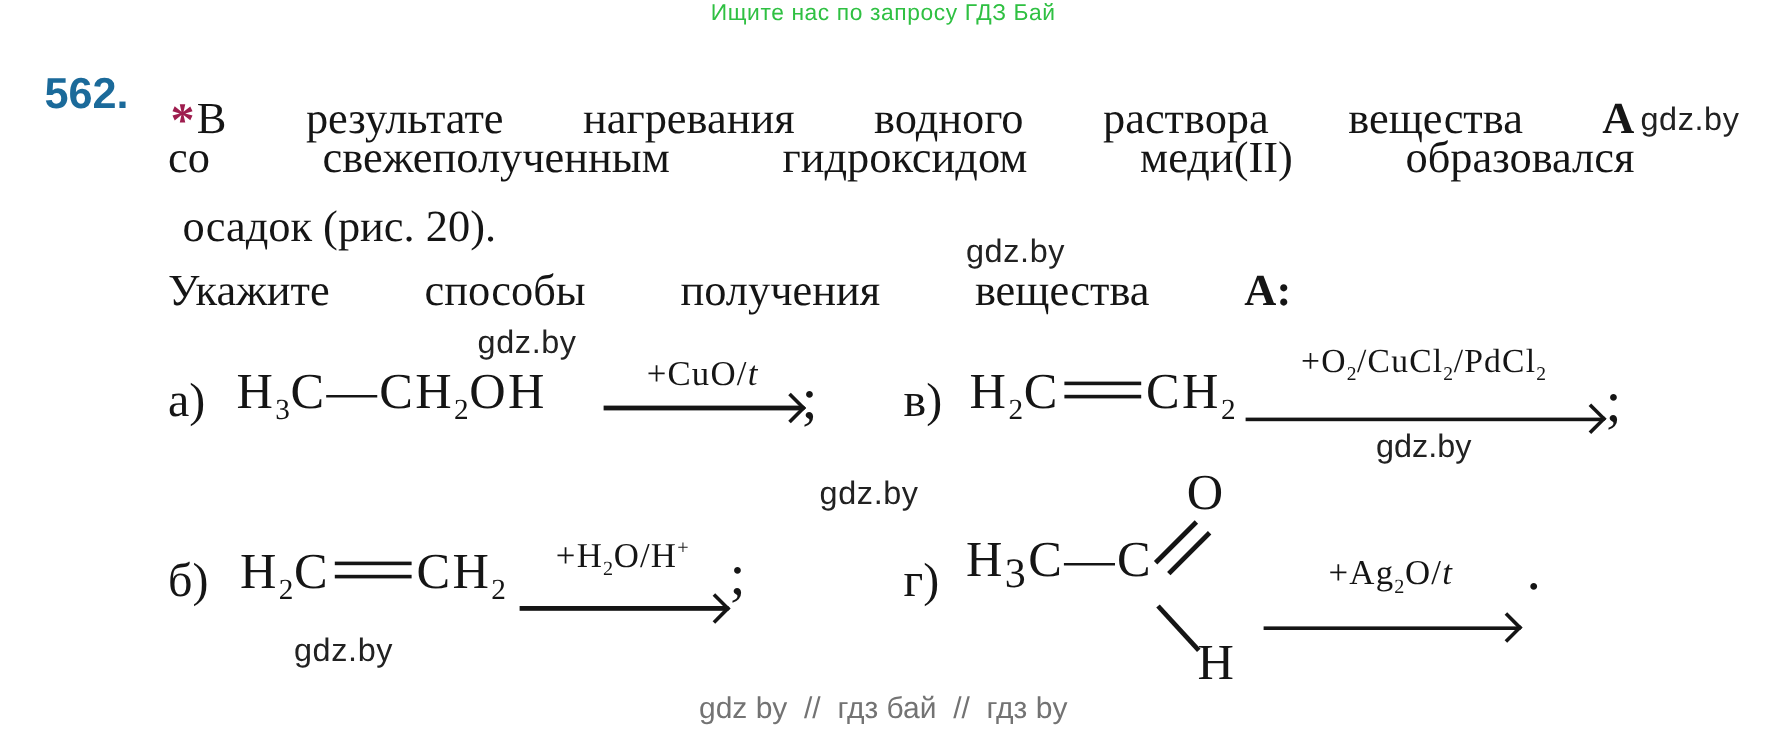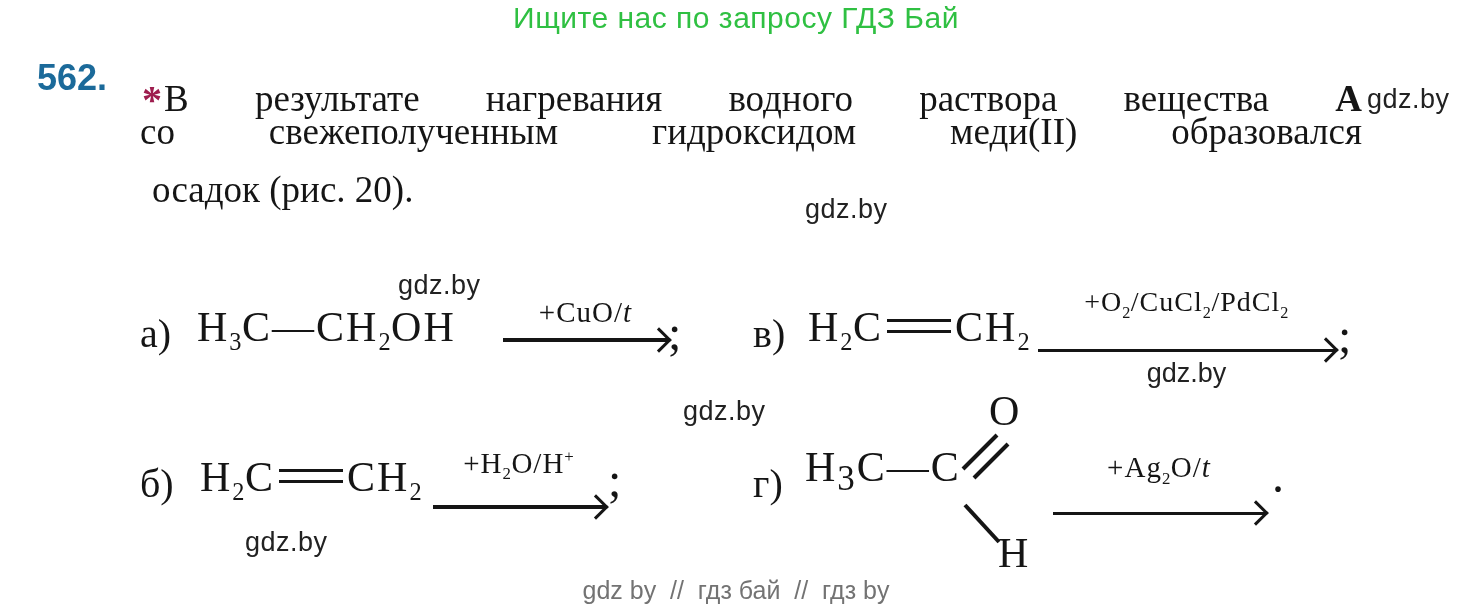--- a/index.html
+++ b/index.html
@@ -5,21 +5,21 @@
   * { margin:0; padding:0; box-sizing:border-box; }
   html,body { background:#ffffff; }
   .page {
     position:relative; width:1472px; height:614px; background:#ffffff;
     overflow:hidden; font-family:"Liberation Serif","DejaVu Serif",serif; color:#151515;
   }
   
   .promo {
     position:absolute; top:1px; left:0; right:0; text-align:center;
     font-family:"Liberation Sans","DejaVu Sans",sans-serif;
-    font-size:30px; color:#2fc042; letter-spacing:0.5px;
+    font-size:19px; color:#2fc042; letter-spacing:0.5px;
   }
   
   .prob-num {
     position:absolute; left:37px; top:57px;
     font-family:"Liberation Sans","DejaVu Sans",sans-serif;
     font-weight:bold; font-size:36px; color:#1b6a9a;
   }
   .star { color:#9e1d4e; font-weight:bold; font-size:40px; vertical-align:-2px; padding-right:2px; }
   
   .tline { position:absolute; font-size:37px; color:#151515; }
@@ -80,20 +80,21 @@
   <div class="prob-num">562.</div>
 
   <div class="tline l1 just"><span class="star">*</span><span>В результате нагревания водного раствора вещества</span> <span class="bserif">А</span></div>
   <span class="wm" style="left:1367px; top:84px;">gdz.by</span>
 
   <div class="tline l2 just">со свежеполученным гидроксидом меди(II) образовался</div>
 
   <div class="tline l3">осадок (рис. 20).</div>
   <span class="wm" style="left:805px; top:194px;">gdz.by</span>
 
+  <div class="tline l4 just"><span>Укажите способы получения вещества</span> <span class="bserif">А:</span></div>
 
   <span class="wm" style="left:398px; top:270px;">gdz.by</span>
 
   <div class="eq-label" style="left:140px; top:310px;">а)</div>
   <div class="formula" style="left:197px; top:303px;"><span>H</span><sub>3</sub><span>C—CH</span><sub>2</sub><span>OH</span></div>
   <div class="arrow" style="left:503px; top:292px; width:165px;">
     <span class="alabel"><span>+CuO/</span><i>t</i></span>
     <div class="aline" style="margin-top:6px;"></div>
   </div>
   <div class="endmark" style="left:668px; top:305px;">;</div>
@@ -122,21 +123,21 @@
   <div class="gstruct">
     <span class="gmain"><span>H</span><sub>3</sub><span>C—C</span></span>
     <span class="gatom-o">O</span>
     <span class="gatom-h">H</span>
     <svg width="260" height="195">
       <line x1="158" y1="76" x2="192" y2="42" stroke="#151515" stroke-width="4"></line>
       <line x1="169" y1="85" x2="203" y2="51" stroke="#151515" stroke-width="4"></line>
       <line x1="160" y1="112" x2="194" y2="149" stroke="#151515" stroke-width="4"></line>
     </svg>
   </div>
-  <div class="arrow" style="left:1053px; top:447px; width:212px;">
+  <div class="arrow" style="left:1053px; top:458px; width:212px;">
     <span class="alabel"><span>+Ag</span><sub>2</sub><span>O/</span><i>t</i></span>
     <div class="aline" style="margin-top:13px;"></div>
   </div>
   <div class="endmark" style="left:1272px; top:448px;">.</div>
 
   <div class="footer">gdz by  //  гдз бай  //  гдз by</div>
 
 </div>
 
 </body></html>

